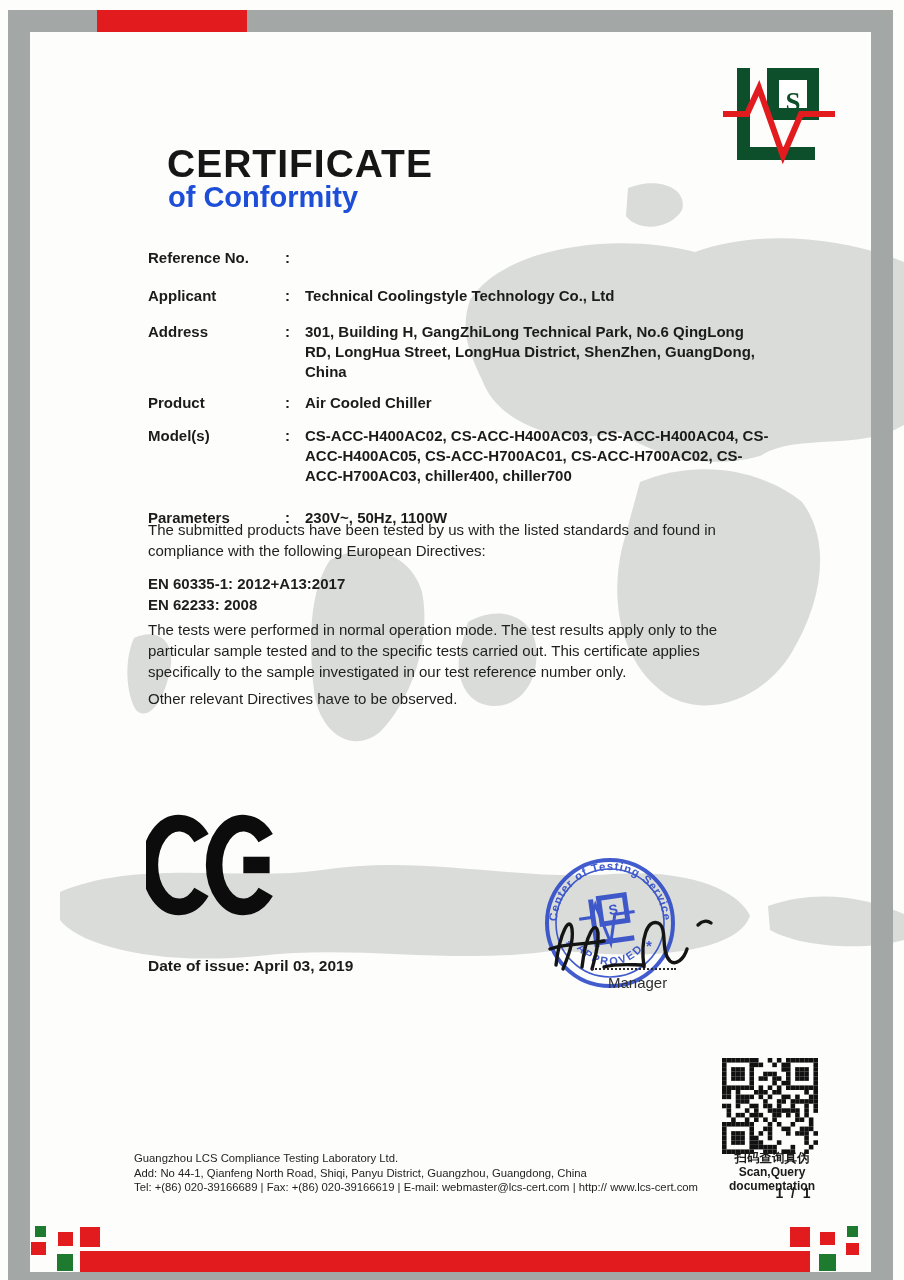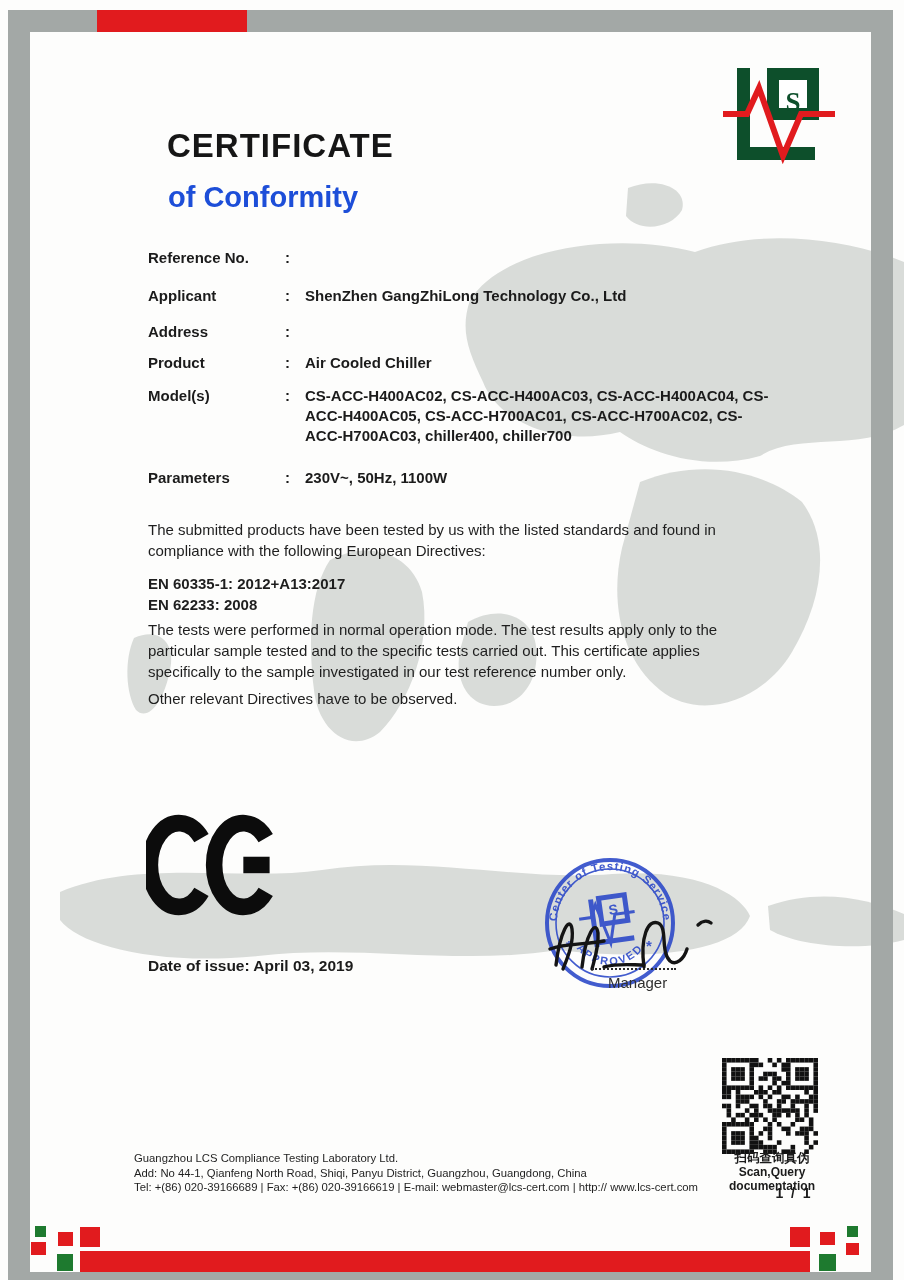--- a/index.html
+++ b/index.html
@@ -9,21 +9,21 @@
   .bar{position:absolute;}
   .bar.gray{background:#a3a8a6;}
   .bar.red{background:#e11b1e;}
   .sq{position:absolute;}
   .sq.red{background:#e11b1e;}
   .sq.green{background:#1e7a2f;}
   
   #map{position:absolute;left:0;top:0;z-index:0;}
   
   .content{position:absolute;z-index:2;}
-  .title1{left:167px;top:127px;font-size:33px;font-weight:bold;letter-spacing:1px;color:#161616;}
+  .title1{left:167px;top:142px;font-size:39px;font-weight:bold;letter-spacing:1px;color:#161616;}
   .title2{left:168px;top:181px;font-size:29px;font-weight:bold;color:#1d4ed8;}
   .fields{left:148px;top:248px;width:625px;}
   .frow{display:flex;font-size:15px;font-weight:bold;line-height:20px;}
   .flabel{width:137px;flex:none;}
   .fcolon{width:20px;flex:none;}
   .fvalue{flex:1;}
   .mb18{margin-bottom:18px}.mb16{margin-bottom:16px}.mb11{margin-bottom:11px}
   .mb13{margin-bottom:13px}.mb22{margin-bottom:22px}
   .paras{left:148px;top:519px;width:588px;font-size:15px;line-height:21px;color:#1e1e1e;}
   .p{margin:0 0 0 0;}
@@ -90,25 +90,26 @@
   <div class="content title2">of Conformity</div>
 
   <div class="content fields">
     <div class="frow mb18">
       <span class="flabel">Reference No.</span>
       <span class="fcolon">:</span>
     </div>
     <div class="frow mb16">
       <span class="flabel">Applicant</span>
       <span class="fcolon">:</span>
-      <span class="fvalue">ShenZhen GangZhiLong Technology Co., Ltd</span>
+      <span class="fvalue">Technical Coolingstyle Technology Co., Ltd</span>
     </div>
     <div class="frow mb11">
       <span class="flabel">Address</span>
       <span class="fcolon">:</span>
+      <span class="fvalue">301, Building H, GangZhiLong Technical Park, No.6 QingLong RD, LongHua Street, LongHua District, ShenZhen, GuangDong, China</span>
     </div>
     <div class="frow mb13">
       <span class="flabel">Product</span>
       <span class="fcolon">:</span>
       <span class="fvalue">Air Cooled Chiller</span>
     </div>
     <div class="frow mb22">
       <span class="flabel">Model(s)</span>
       <span class="fcolon">:</span>
       <span class="fvalue">CS-ACC-H400AC02, CS-ACC-H400AC03, CS-ACC-H400AC04, CS-ACC-H400AC05, CS-ACC-H700AC01, CS-ACC-H700AC02, CS-ACC-H700AC03, chiller400, chiller700</span>

